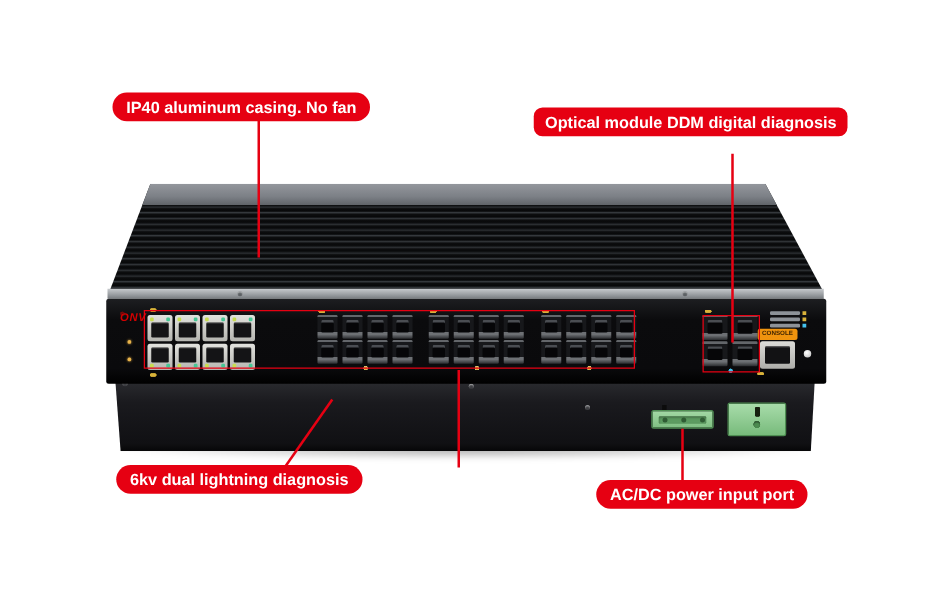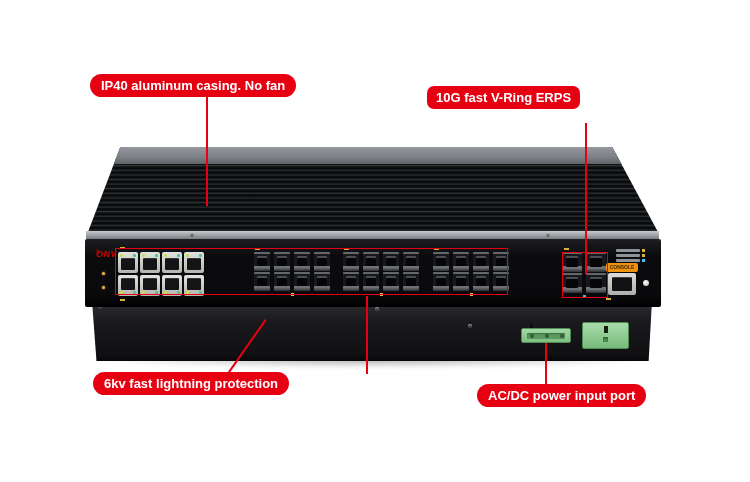--- a/index.html
+++ b/index.html
@@ -421,17 +421,17 @@
   <div class="hl hl-uplink"></div>
 
   <div class="cline l-casing"></div>
   <div class="cline l-optical"></div>
   <div class="cline l-lightning"></div>
   <div class="cline l-ports"></div>
   <div class="cline l-power"></div>
 
   <div class="pill p-casing">IP40 aluminum casing. No fan</div>
   <div class="pill rect p-optical">
-    <div>10G fast V-Ring ERPS</div>
+    <div>Optical module DDM digital diagnosis</div>
   </div>
-  <div class="pill p-lightning">6kv fast lightning protection</div>
+  <div class="pill p-lightning">6kv dual lightning diagnosis</div>
   <div class="pill p-power">AC/DC power input port</div>
 </div>
 
 </body></html>

